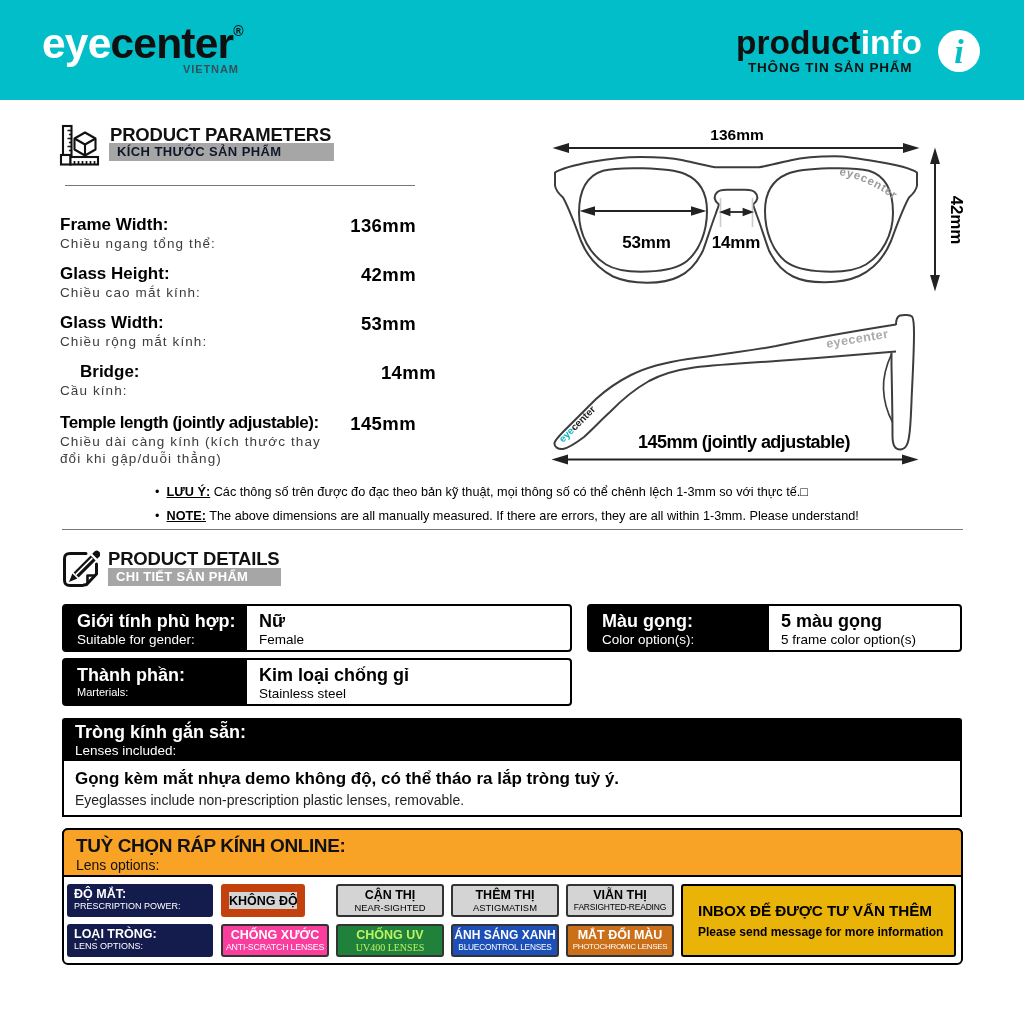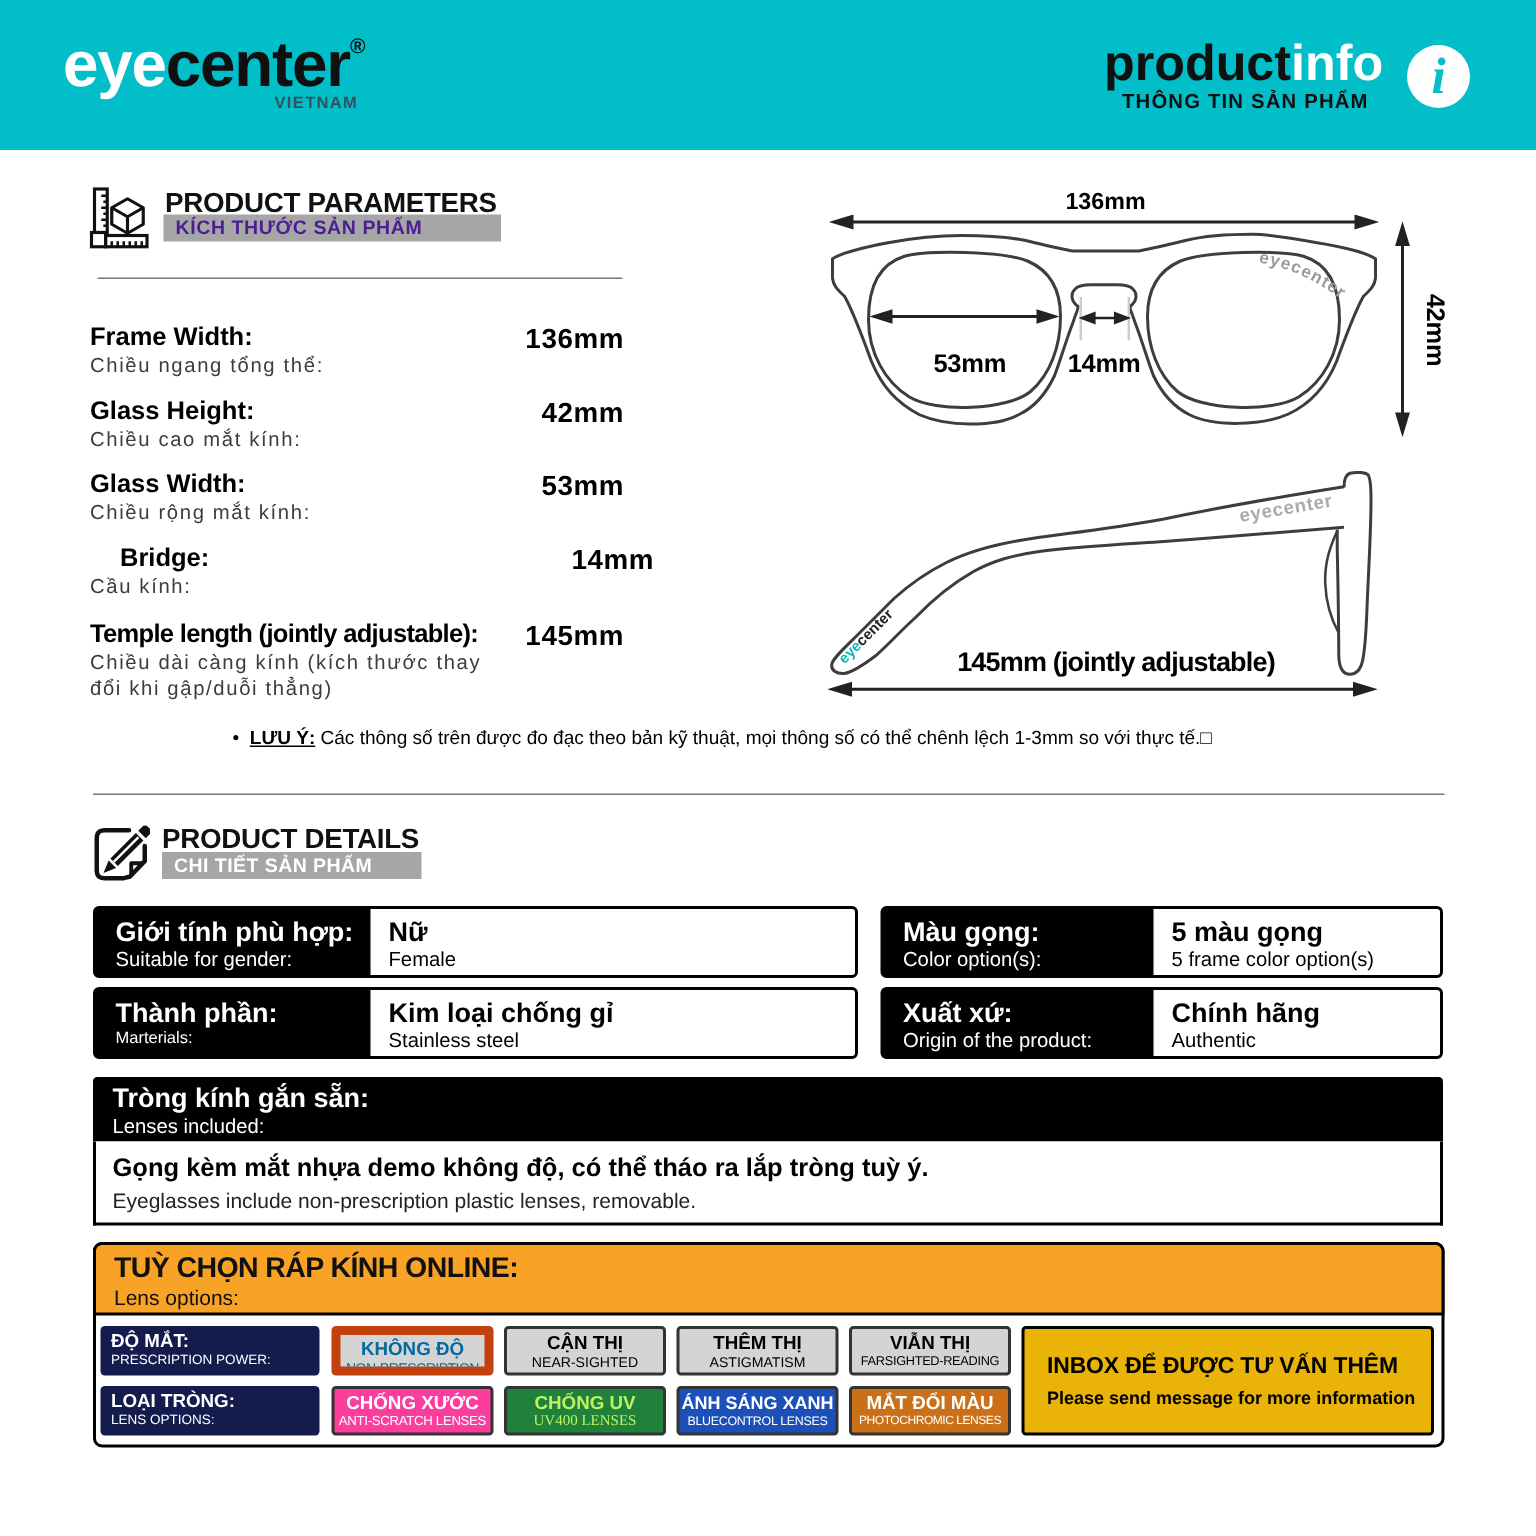--- a/index.html
+++ b/index.html
@@ -32,21 +32,21 @@
       <rect x="3" y="31" width="9.5" height="9.5" fill="#fff"></rect>
       <rect x="12.5" y="33" width="27.5" height="7.5" fill="#fff"></rect>
       <path d="M16.5 40.5v-3.6M20.5 40.5v-3.6M24.5 40.5v-3.6M28.5 40.5v-3.6M32.5 40.5v-3.6M36.5 40.5v-3.6" stroke-width="1.7"></path>
       <path d="M27 8.5 L37.5 14.5 L37.5 25.5 L27 31.5 L16.5 25.5 L16.5 14.5 Z" fill="#fff" stroke-linejoin="round"></path>
       <path d="M16.5 14.5 L27 20.5 L37.5 14.5 M27 20.5 L27 31.5" stroke-linejoin="round"></path>
     </g>
   </svg>
 
   <div class="abs" style="left:110px;top:124px;font-weight:bold;font-size:18.5px;letter-spacing:-0.2px;color:#111;">PRODUCT PARAMETERS</div>
 
-  <div class="abs" style="left:109px;top:143px;width:225px;height:18px;background:#a6a6a6;color:#4c1d95;font-weight:bold;font-size:13px;letter-spacing:0.4px;line-height:18px;padding-left:8px;">KÍCH THƯỚC SẢN PHẨM</div>
+  <div class="abs" style="left:109px;top:143px;width:225px;height:18px;background:#a6a6a6;color:#0f172a;font-weight:bold;font-size:13px;letter-spacing:0.4px;line-height:18px;padding-left:8px;">KÍCH THƯỚC SẢN PHẨM</div>
 
   <div class="abs" style="left:65px;top:185px;width:350px;height:1px;background:#777;"></div>
 
   <div class="abs" style="left:60px;top:0;width:356px;">
 
     <div class="abs" style="left:0;top:215px;width:356px;font-weight:bold;font-size:17px;color:#000;">Frame Width:<span style="float:right;font-size:18.5px;letter-spacing:0.4px;">136mm</span></div>
 
     <div class="abs" style="left:0;top:236px;width:356px;font-size:13.5px;letter-spacing:1.1px;color:#3c3c3c;">Chiều ngang tổng thể:</div>
 
     <div class="abs" style="left:0;top:264px;width:356px;font-weight:bold;font-size:17px;color:#000;">Glass Height:<span style="float:right;font-size:18.5px;letter-spacing:0.4px;">42mm</span></div>
@@ -65,20 +65,21 @@
 
     <div class="abs" style="left:0;top:413px;width:356px;font-weight:bold;font-size:18.5px;color:#000;text-align:right;letter-spacing:0.4px;">145mm</div>
 
     <div class="abs" style="left:0;top:433px;width:356px;font-size:13.5px;letter-spacing:1.1px;color:#3c3c3c;line-height:17px;">Chiều dài càng kính (kích thước thay<br>đổi khi gập/duỗi thẳng)</div>
   </div>
 
   <div class="abs" style="left:155px;top:480px;width:830px;font-size:12.7px;color:#000;line-height:24px;letter-spacing:0px;">
 
     <div>•&nbsp; <b><u>LƯU Ý:</u></b> Các thông số trên được đo đạc theo bản kỹ thuật, mọi thông số có thể chênh lệch 1-3mm so với thực tế.□</div>
 
+    <div>•&nbsp; <b><u>NOTE:</u></b> The above dimensions are all manually measured. If there are errors, they are all within 1-3mm. Please understand!</div>
   </div>
 
   <div class="abs" style="left:62px;top:529px;width:901px;height:1px;background:#777;"></div>
 
   <svg class="abs" style="left:60px;top:548px;" width="40" height="40" viewBox="0 0 40 40">
     <g fill="none" stroke="#111" stroke-width="3" stroke-linecap="round">
       <path d="M26,5.5 H10 C6,5.5 4.5,7 4.5,11 V32 C4.5,36 6,37.5 10,37.5 H22.5"></path>
       <path d="M36.5,16 V26 L26.5,36.5 L24,37"></path>
     </g>
     <path d="M27.5,35.5 V27.5 H35.5" fill="none" stroke="#111" stroke-width="2.6" stroke-linejoin="round"></path>
@@ -120,30 +121,20 @@
     <div class="abs" style="left:0;top:0;width:183px;height:48px;background:#000;color:#fff;padding:5px 0 0 13px;">
       <div style="font-weight:bold;font-size:18px;">Thành phần:</div>
       <div style="font-size:11px;">Marterials:</div>
     </div>
     <div class="abs" style="left:183px;top:0;width:325px;height:46px;background:#fff;color:#000;padding:5px 0 0 12px;">
       <div style="font-weight:bold;font-size:18px;">Kim loại chống gỉ</div>
       <div style="font-size:13.5px;">Stainless steel</div>
     </div>
   </div>
 
-  <div class="abs" style="left:587px;top:658px;width:375px;height:48px;border:2px solid #000;border-radius:4px;background:#000;overflow:hidden;">
-    <div class="abs" style="left:0;top:0;width:180px;height:48px;background:#000;color:#fff;padding:5px 0 0 13px;">
-      <div style="font-weight:bold;font-size:18px;">Xuất xứ:</div>
-      <div style="font-size:13.5px;">Origin of the product:</div>
-    </div>
-    <div class="abs" style="left:180px;top:0;width:193px;height:46px;background:#fff;color:#000;padding:5px 0 0 12px;">
-      <div style="font-weight:bold;font-size:18px;">Chính hãng</div>
-      <div style="font-size:13.5px;">Authentic</div>
-    </div>
-  </div>
 
   <div class="abs" style="left:62px;top:718px;width:900px;height:43px;background:#000;color:#fff;border-radius:3px 3px 0 0;padding:4px 0 0 13px;">
     <div style="font-weight:bold;font-size:18px;">Tròng kính gắn sẵn:</div>
     <div style="font-size:13.5px;">Lenses included:</div>
   </div>
 
   <div class="abs" style="left:62px;top:761px;width:900px;height:56px;background:#fff;border:2px solid #000;border-top:none;padding:8px 0 0 11px;">
     <div style="font-weight:bold;font-size:17px;color:#000;">Gọng kèm mắt nhựa demo không độ, có thể tháo ra lắp tròng tuỳ ý.</div>
     <div style="font-size:14px;color:#222;margin-top:3px;">Eyeglasses include non-prescription plastic lenses, removable.</div>
   </div>
@@ -153,21 +144,21 @@
   <div class="abs" style="left:62px;top:828px;width:901px;height:49px;background:#f9a326;border:2px solid #000;border-radius:6px 6px 0 0;padding:5px 0 0 12px;">
     <div style="font-weight:bold;font-size:19px;letter-spacing:-0.4px;color:#111;">TUỲ CHỌN RÁP KÍNH ONLINE:</div>
     <div style="font-size:14px;color:#111;">Lens options:</div>
   </div>
 
   <div class="abs" style="left:67px;top:884px;width:146px;height:33px;background:#141b4d;border-radius:3px;color:#fff;padding:3px 0 0 7px;white-space:nowrap;overflow:hidden;">
     <div style="font-weight:bold;font-size:12.5px;">ĐỘ MẮT:</div>
     <div style="font-size:9px;">PRESCRIPTION POWER:</div>
   </div>
 
-  <div class="abs" style="left:221px;top:884px;width:108px;height:33px;background:#d4d4d4;border:6px solid #c2410c;border-radius:3px;color:#0369a1;text-align:center;padding-top:2px;white-space:nowrap;overflow:hidden;">
+  <div class="abs" style="left:221px;top:884px;width:84px;height:33px;background:#d4d4d4;border:8px solid #c2410c;border-radius:3px;color:#000000;text-align:center;padding-top:2px;white-space:nowrap;overflow:hidden;">
     <div style="font-weight:bold;font-size:12.5px;">KHÔNG ĐỘ</div>
     <div style="font-size:9.4px;letter-spacing:-0.35px;">NON-PRESCRIPTION</div>
   </div>
 
   <div class="abs" style="left:336px;top:884px;width:108px;height:33px;background:#d4d4d4;border:2px solid #333;border-radius:3px;color:#000;text-align:center;padding-top:2px;white-space:nowrap;overflow:hidden;">
     <div style="font-weight:bold;font-size:12.5px;">CẬN THỊ</div>
     <div style="font-size:9.4px;">NEAR-SIGHTED</div>
   </div>
 
   <div class="abs" style="left:451px;top:884px;width:108px;height:33px;background:#d4d4d4;border:2px solid #333;border-radius:3px;color:#000;text-align:center;padding-top:2px;white-space:nowrap;overflow:hidden;">

